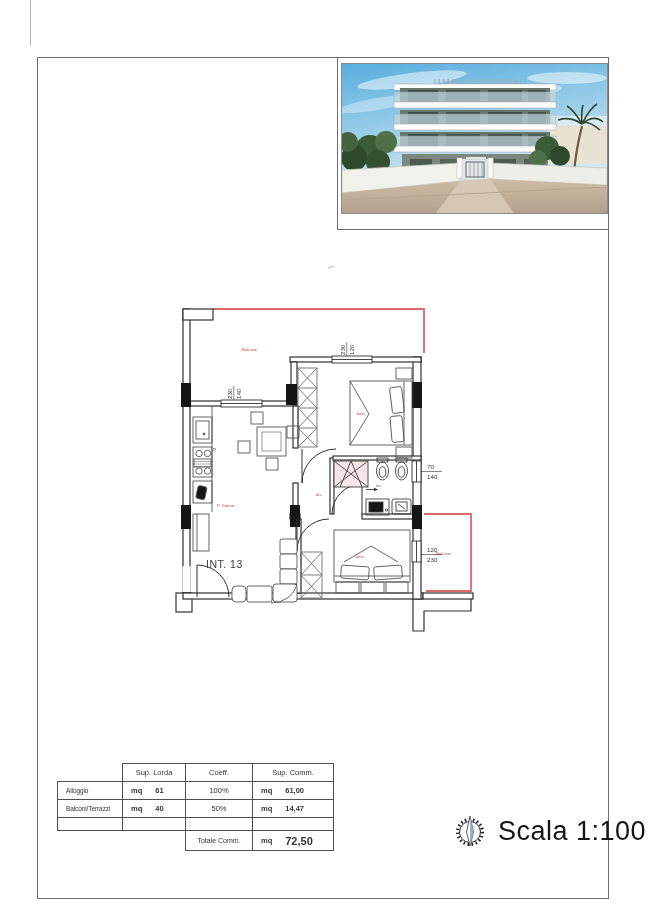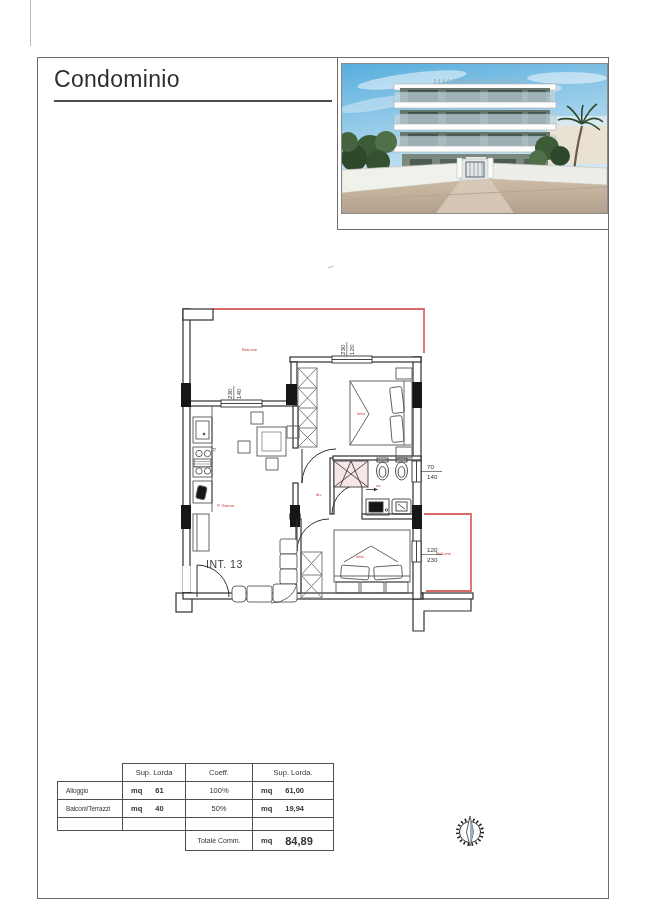--- a/index.html
+++ b/index.html
@@ -30,21 +30,20 @@
 </head>
 <body>
 
 <div class="page">
   <div class="edge-artifact"></div>
   <div class="frame"></div>
   <div class="divider-v"></div>
   <div class="divider-h"></div>
 
   <div class="titleblock">
-    <div class="tb-line1">Condominio</div>
   </div>
 
   <svg class="photo" viewBox="0 0 265 149">
     <defs>
       <linearGradient id="sky" x1="0" y1="0" x2="0.25" y2="1">
         <stop offset="0" stop-color="#58aede"></stop>
           <stop offset="0.55" stop-color="#a8d4ec"></stop>
           <stop offset="1" stop-color="#e3f1f8"></stop>
       </linearGradient>
       <linearGradient id="road" x1="0" y1="0" x2="0" y2="1">
@@ -301,21 +300,21 @@
       </g>
     </g>
   </svg>
 
   <table class="areas">
     <tbody>
         <tr style="height:18px;">
       <td class="c1 nb"></td>
       <td class="c2 ctr">Sup. Lorda</td>
       <td class="c3 ctr">Coeff.</td>
-      <td class="c4 ctr">Sup. Lorda.</td>
+      <td class="c4 ctr">Sup. Comm.</td>
     </tr>
     <tr style="height:18px;">
       <td class="c1 rowlabel">Alloggio</td>
       <td class="c2">
             <div class="mqcell">
               <span>mq</span>
               <span class="v">61</span>
             </div>
           </td>
       <td class="c3 ctr">100%</td>
@@ -331,46 +330,47 @@
       <td class="c2">
             <div class="mqcell">
               <span>mq</span>
               <span class="v">40</span>
             </div>
           </td>
       <td class="c3 ctr">50%</td>
       <td class="c4">
             <div class="mqcell">
               <span>mq</span>
-              <span class="v">19,94</span>
+              <span class="v">14,47</span>
             </div>
           </td>
     </tr>
     <tr style="height:13px;">
       <td class="c1"></td>
           <td class="c2"></td>
           <td class="c3"></td>
           <td class="c4"></td>
     </tr>
     <tr style="height:20px;">
       <td class="c1 nb"></td>
           <td class="c2 nb"></td>
       <td class="c3 ctr" style="font-size:7px;">Totale Comm.</td>
       <td class="c4">
             <div class="mqcell">
               <span>mq</span>
-              <span class="v totv">84,89</span>
+              <span class="v totv">72,50</span>
             </div>
           </td>
     </tr>
   </tbody>
     </table>
 
   <div class="scala">
     <svg width="36" height="38" viewBox="0 0 36 38">
       <circle cx="18" cy="20" r="12.5" fill="none" stroke="#1c1c1c" stroke-width="3" stroke-dasharray="1.5 2.6"></circle>
       <circle cx="18" cy="20" r="10.5" fill="#ffffff" stroke="#2a2a2a" stroke-width="1"></circle>
       <polygon points="9,11 19,21 28,30 17,19" fill="#55606a" opacity="0.85"></polygon>
       <polygon points="18,4 21.5,20 18,34 14.5,20" fill="#ffffff" stroke="#333" stroke-width="0.8"></polygon>
       <polygon points="18,4 21.5,20 18,34" fill="#8fb3c9"></polygon>
     </svg>
+    <span class="scala-text">Scala 1:100</span>
   </div>
 </div>
 
 </body></html>

